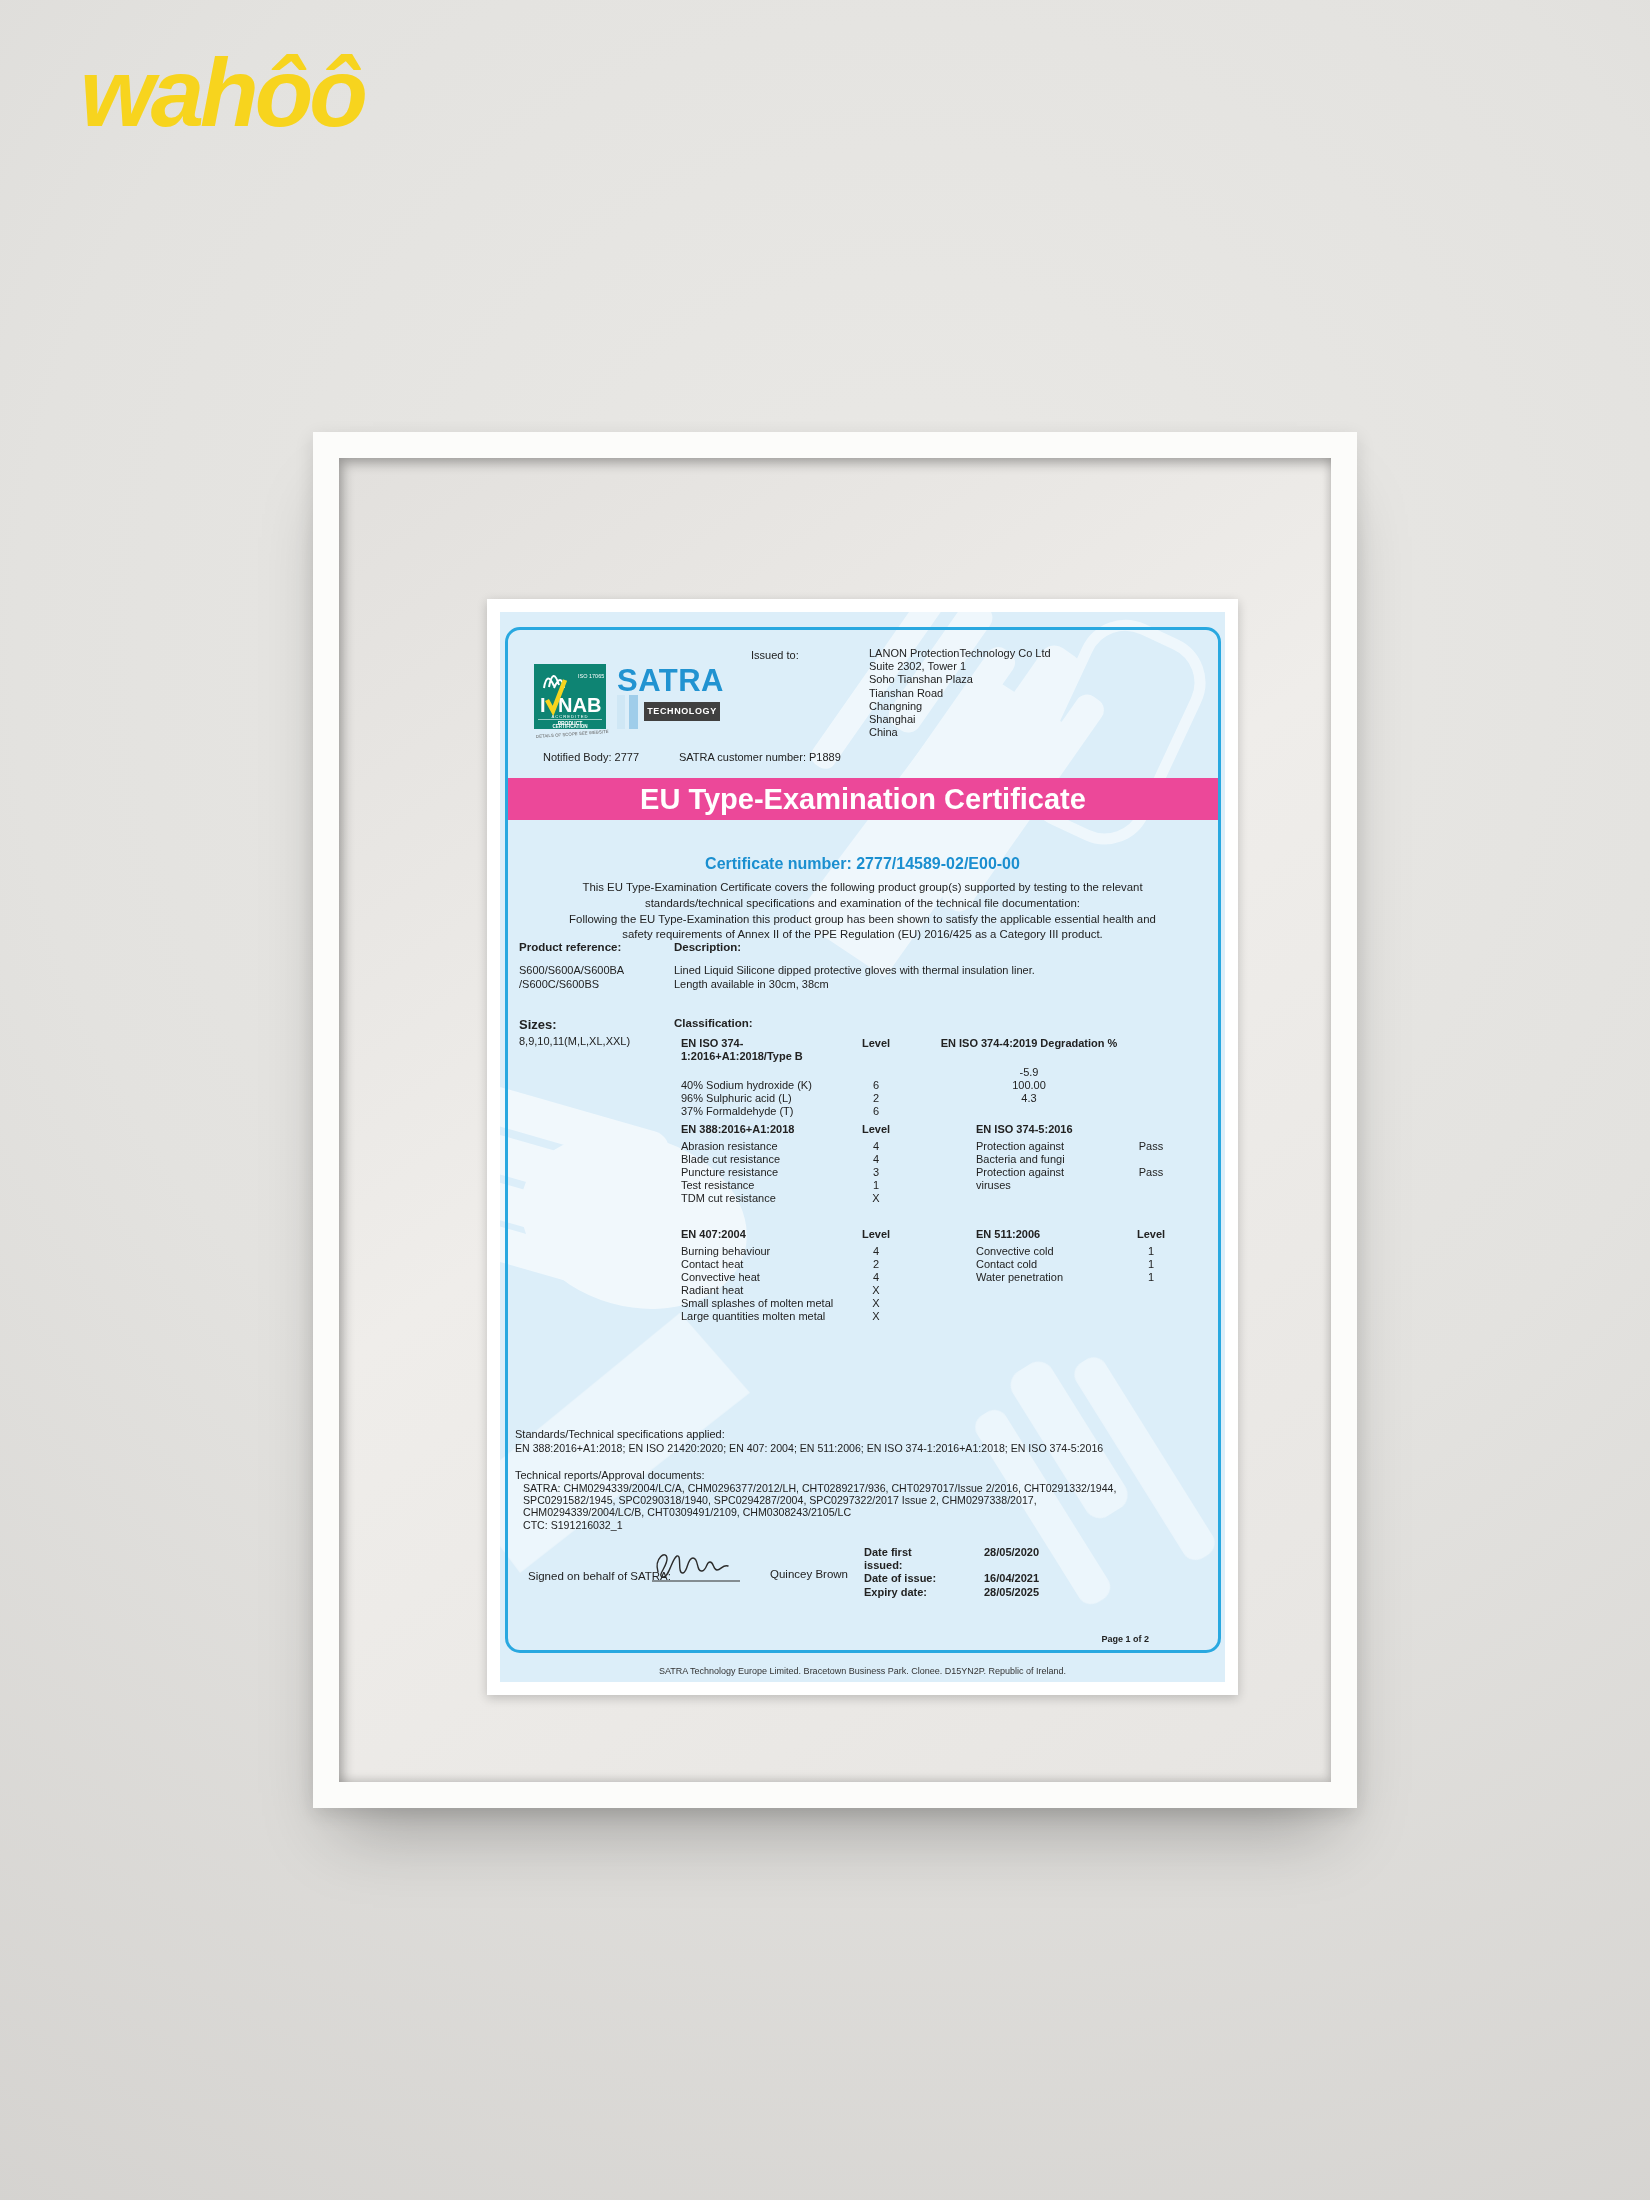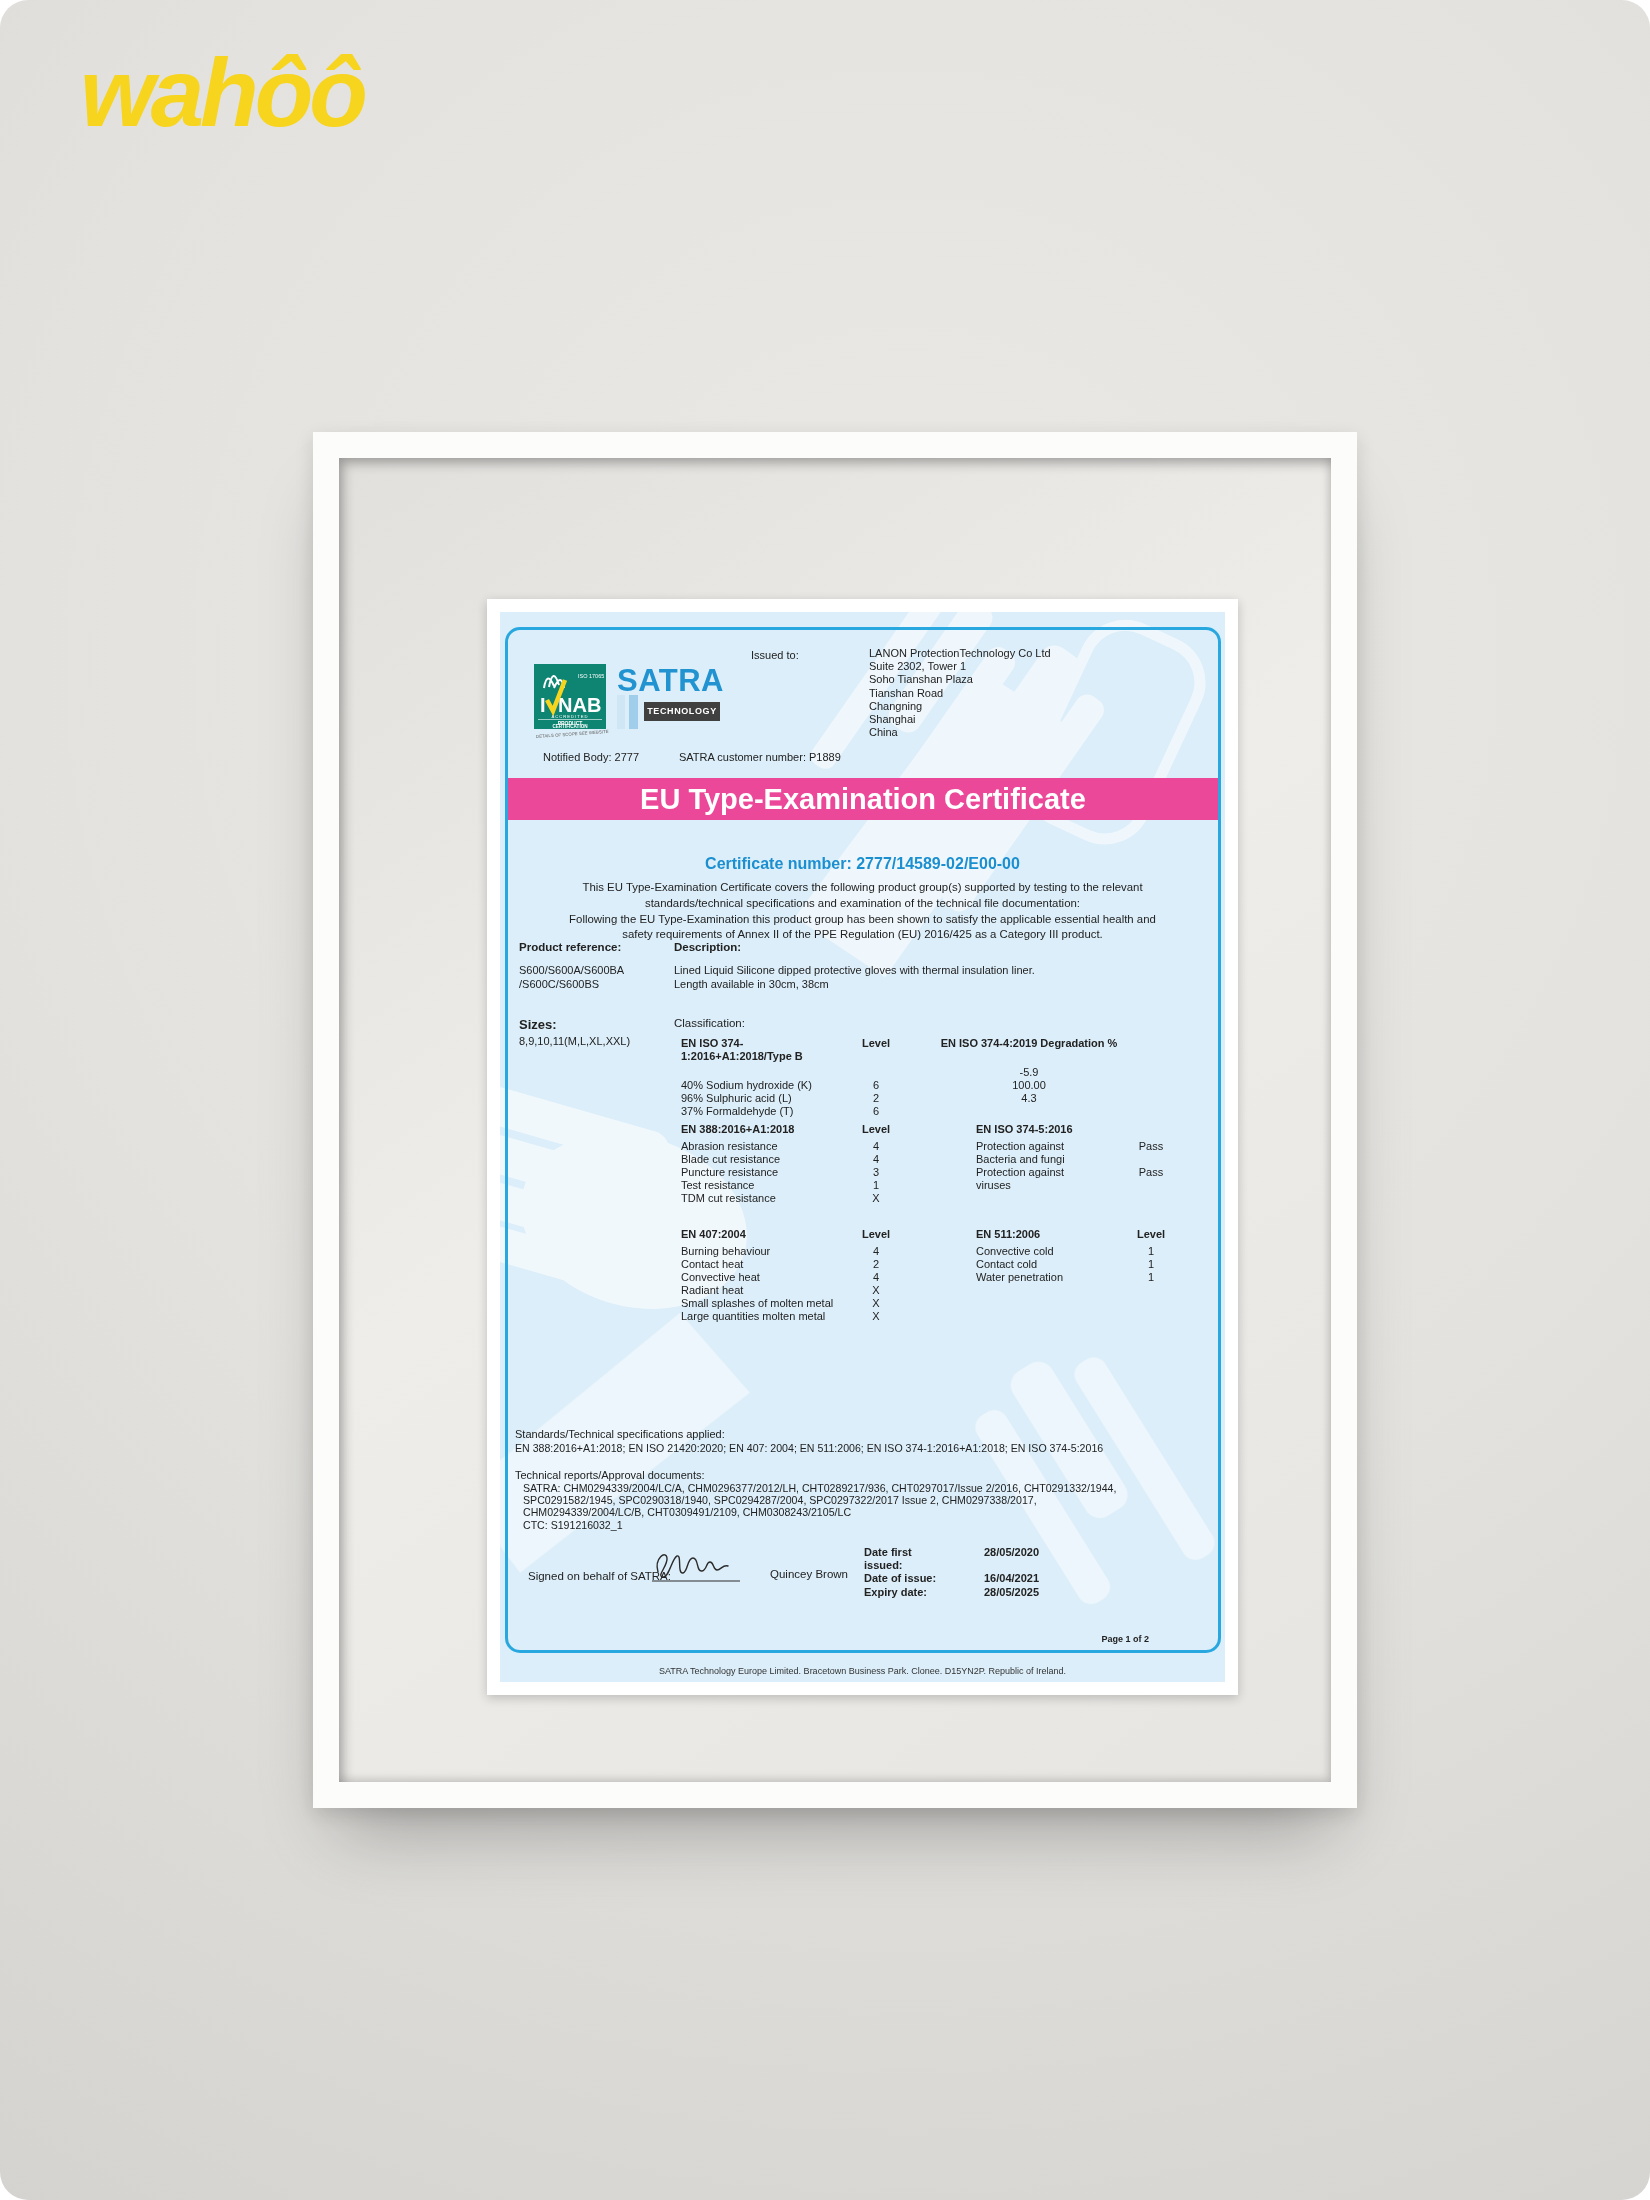--- a/index.html
+++ b/index.html
@@ -1,18 +1,18 @@
 <!DOCTYPE html>
 <html><head>
 <meta charset="utf-8">
 <style>
   html,body{margin:0;padding:0;}
   body{width:1650px;height:2200px;overflow:hidden;font-family:"Liberation Sans","DejaVu Sans",sans-serif;}
   #stage{position:relative;width:1650px;height:2200px;
-    background:radial-gradient(120% 90% at 55% 30%, #eae9e6 0%, #e3e2df 45%, #d2d0cd 100%);border-radius:28px;}
+    background:radial-gradient(120% 90% at 55% 30%, #eae9e6 0%, #e3e2df 45%, #d2d0cd 100%);}
   
   .brand-logo{position:absolute;left:80px;top:38px;font-size:96px;font-weight:bold;font-style:italic;
     color:#F7D41E;letter-spacing:-4px;}
   
   .frame{position:absolute;left:313px;top:432px;width:1044px;height:1376px;background:#fcfcfa;
     box-shadow:0 45px 70px -25px rgba(0,0,0,0.28), 0 6px 18px rgba(0,0,0,0.12);}
   .mat{position:absolute;left:26px;top:26px;right:26px;bottom:26px;
     background:linear-gradient(145deg,#e2e0dd 0%,#efedea 45%,#e7e5e2 100%);
     box-shadow:inset 4px 5px 12px rgba(0,0,0,0.30), inset -3px -4px 8px rgba(0,0,0,0.10);}
   .paper{position:absolute;left:148px;top:141px;width:751px;height:1096px;background:#ffffff;
@@ -41,21 +41,21 @@
   
   .certno{left:0;top:243px;width:100%;text-align:center;font-weight:bold;font-size:16px;color:#1b8fd0;}
   .intro{left:0;top:259px;width:100%;text-align:center;font-size:11.4px;line-height:15.8px;margin-top:9px;}
   .intro div{white-space:nowrap;}
   .prod-label{left:19px;top:329px;font-weight:bold;font-size:11.5px;}
   .desc-label{left:174px;top:329px;font-weight:bold;font-size:11.5px;}
   .prod-lines{left:19px;top:351px;line-height:14px;}
   .desc-lines{left:174px;top:351px;line-height:14px;}
   .sizes-label{left:19px;top:405px;font-weight:bold;font-size:13px;}
   .sizes-value{left:19px;top:423px;}
-  .class-label{left:174px;top:405px;font-weight:normal;font-size:11.5px;text-align:right;}
+  .class-label{left:174px;top:405px;font-weight:bold;font-size:11.5px;text-align:right;}
   
   .trow{display:flex;line-height:13px;}
   .tlabel{width:170px;}
   .tlevel{width:50px;text-align:center;}
   .rlabel{width:140px;}
   .rvalue{width:70px;text-align:center;}
   .sec-head{font-weight:bold;}
   .sec{line-height:13px;}
   .secA-left{left:181px;top:425px;width:230px;}
   .secA-right{left:421px;top:425px;width:216px;text-align:center;}

